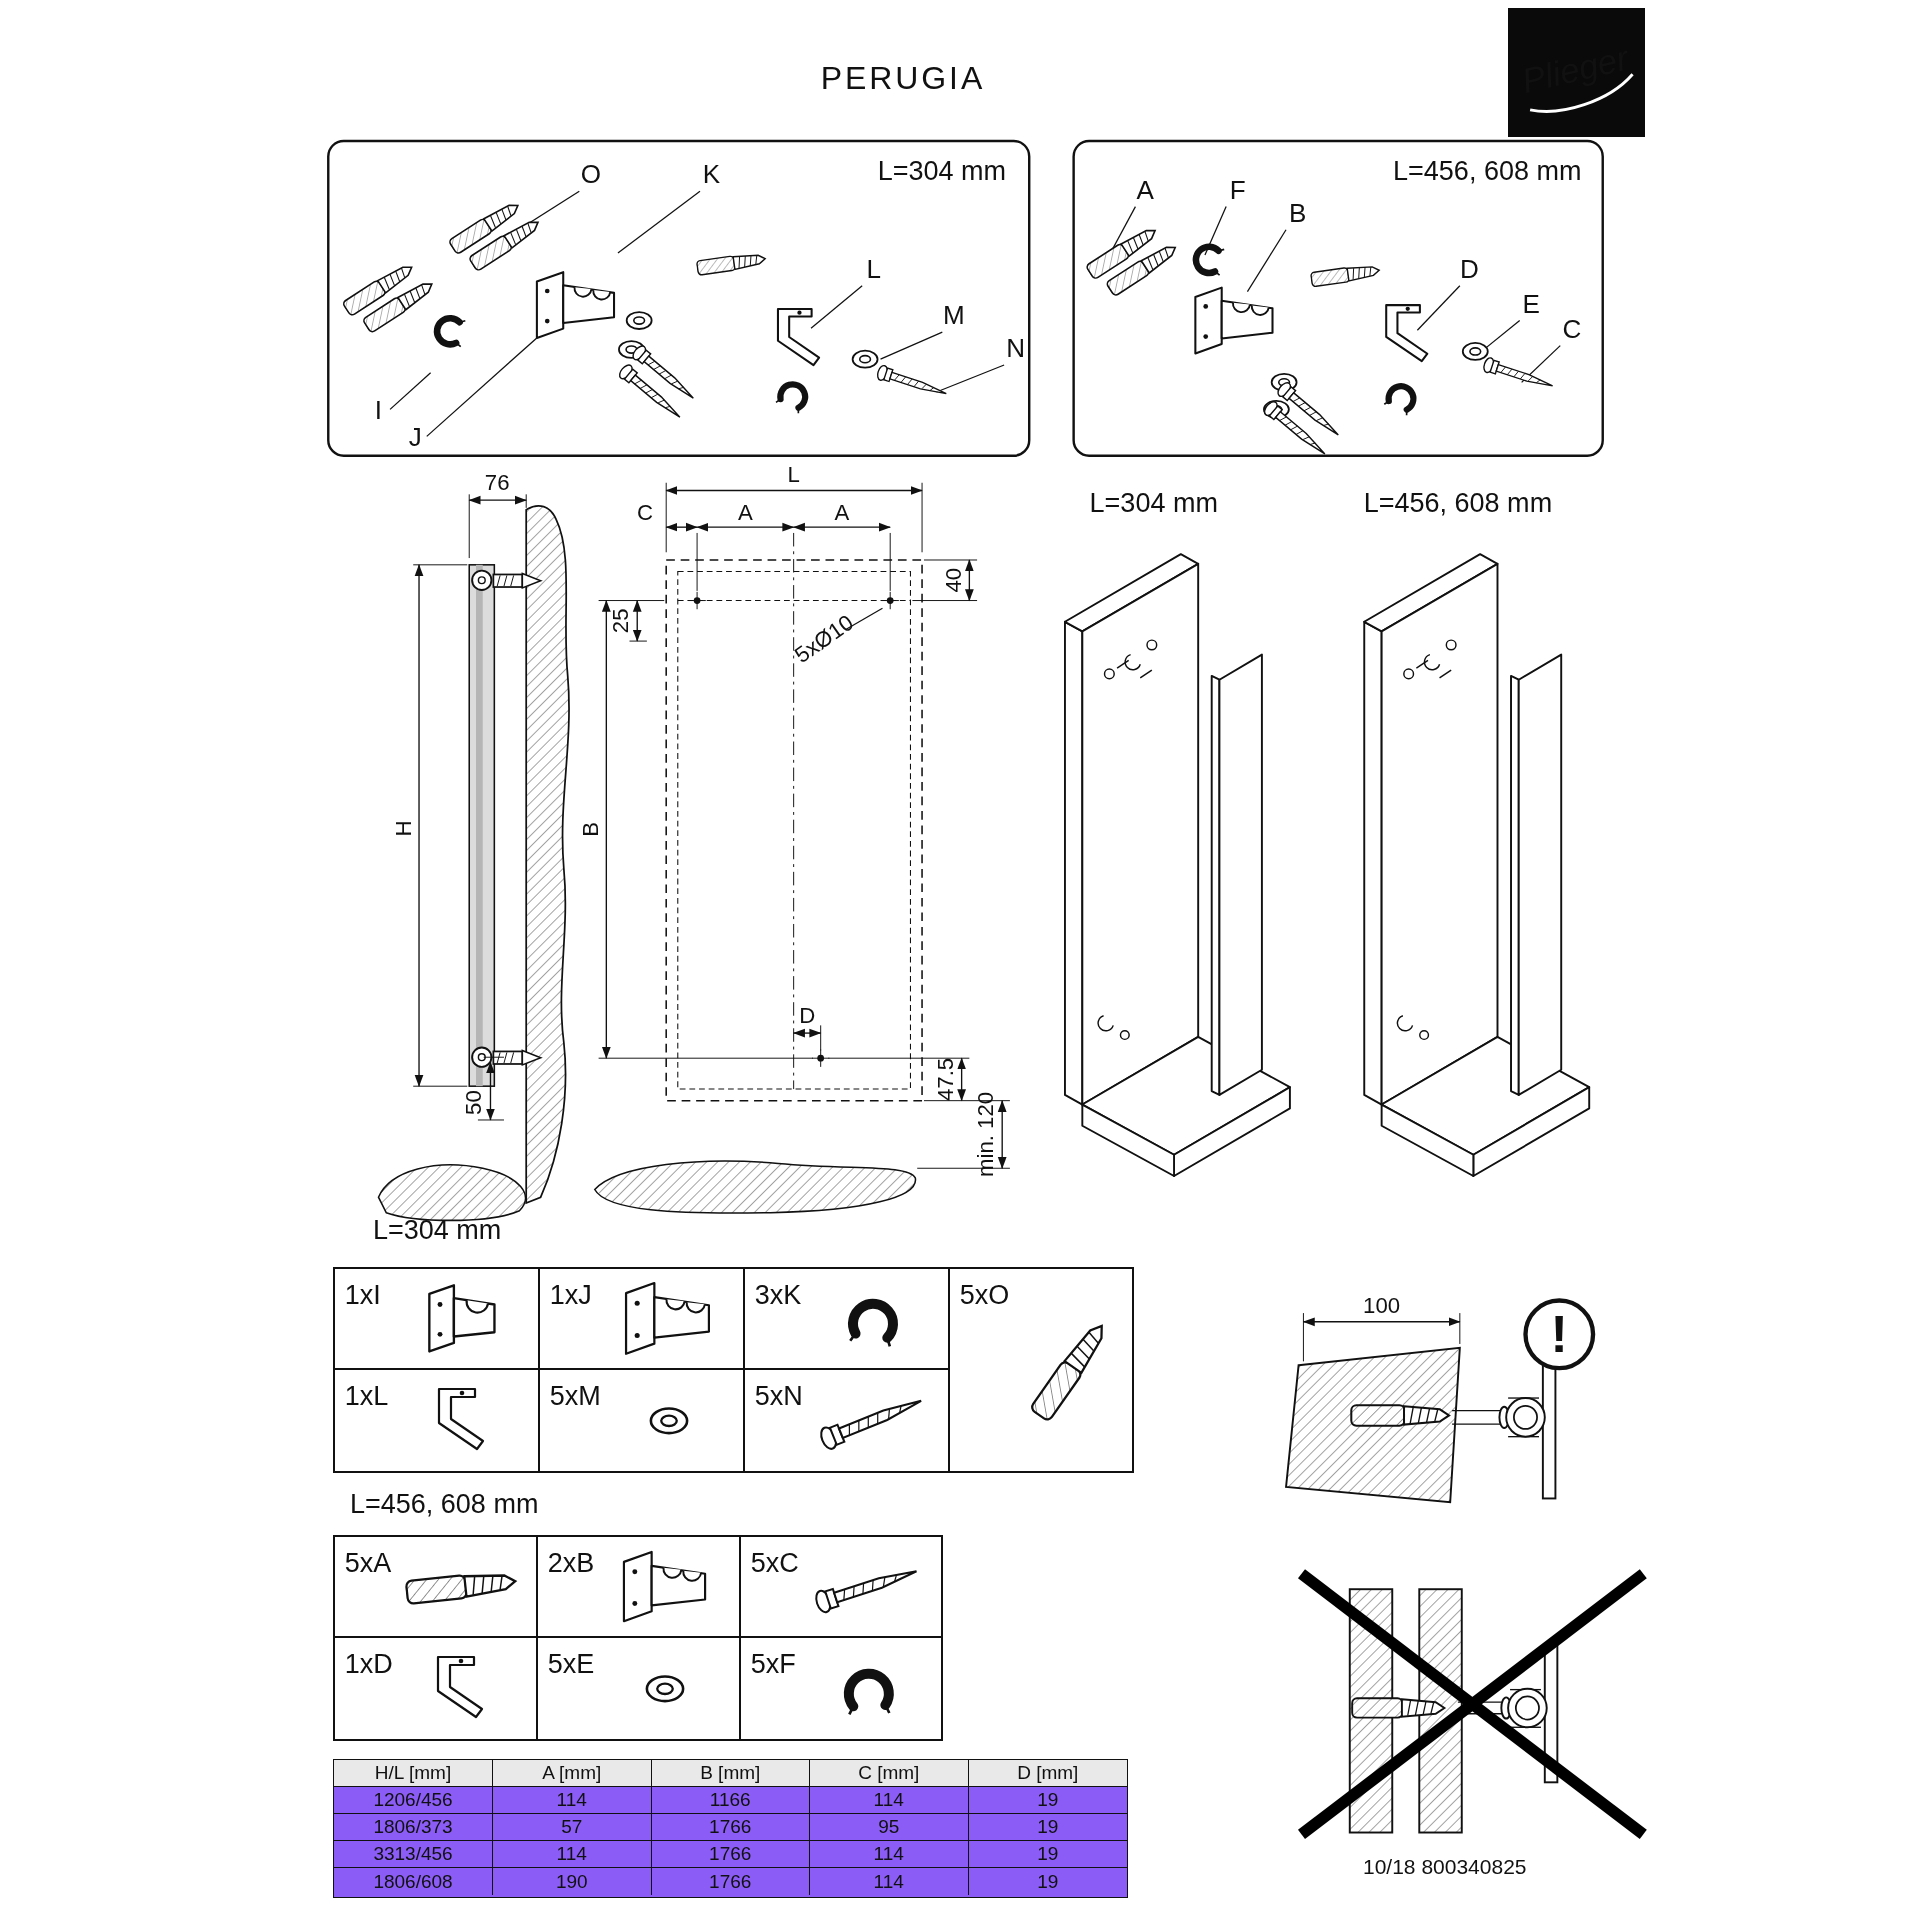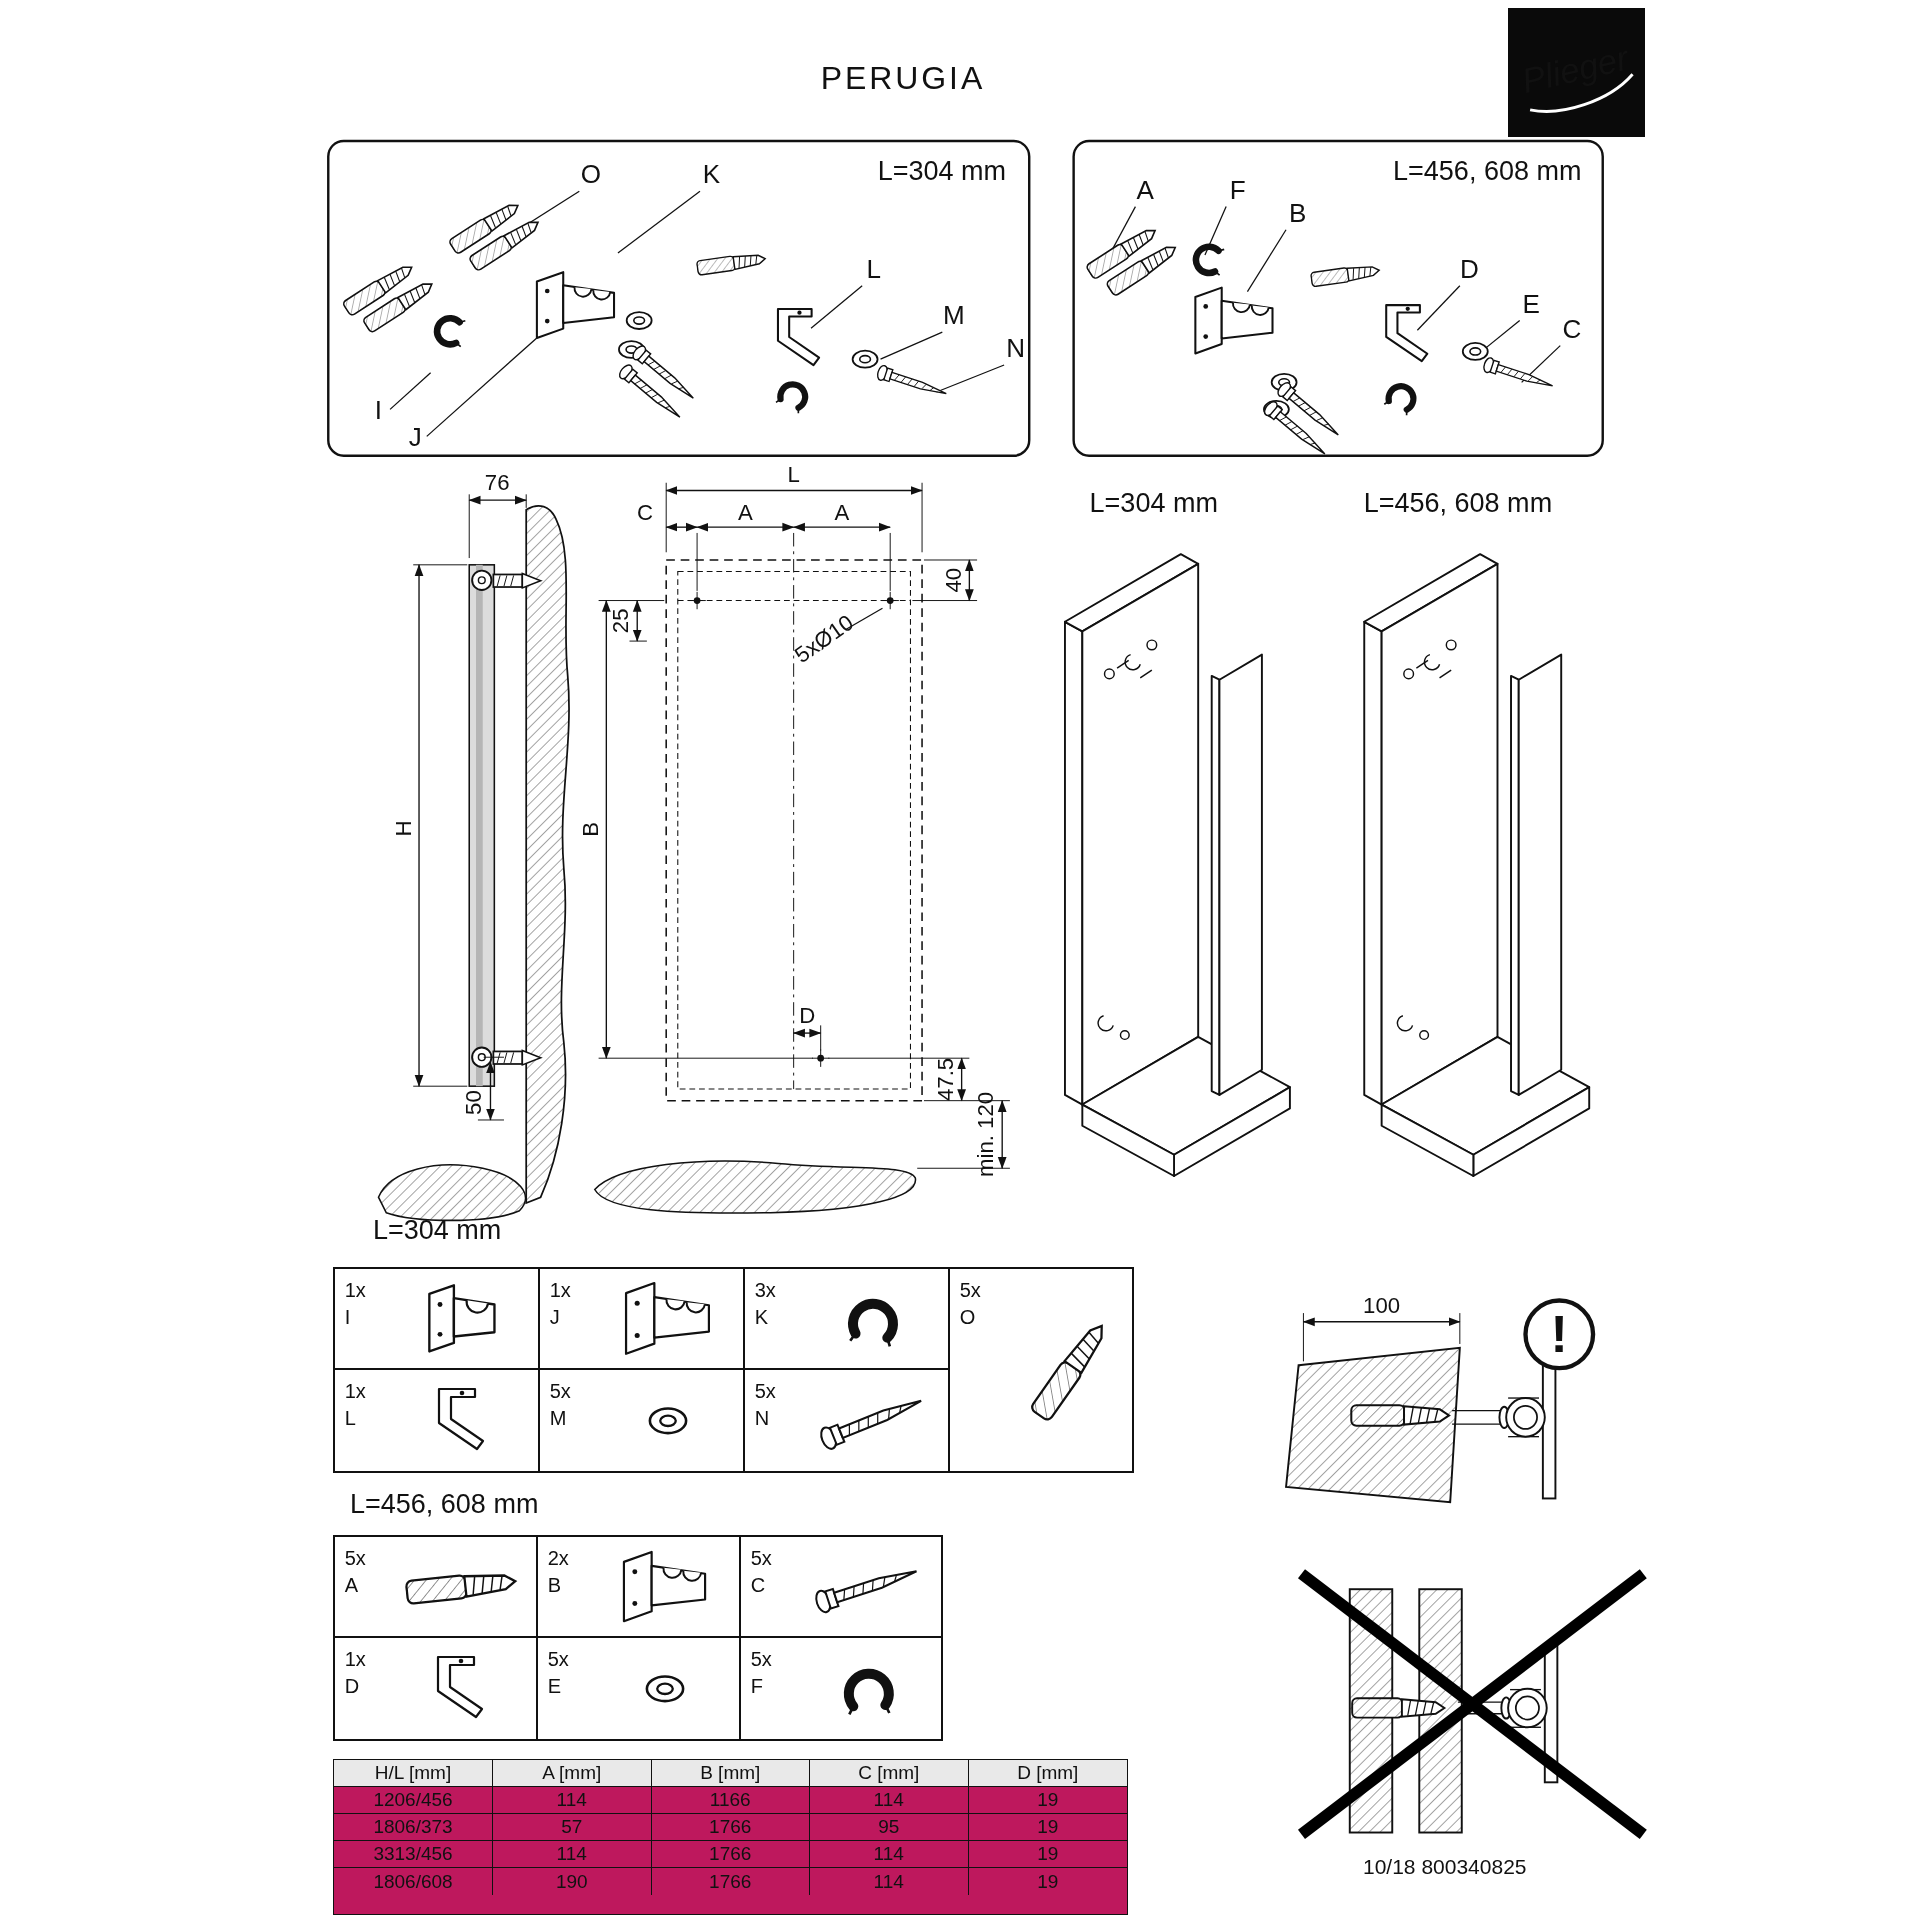--- a/index.html
+++ b/index.html
@@ -6,25 +6,25 @@
   body{margin:0;background:#fff;font-family:"Liberation Sans",sans-serif;color:#111}
   .page{position:relative;width:1931px;height:1931px;background:#fff;overflow:hidden}
   .art{position:absolute;inset:0}
   svg text{font-family:"Liberation Sans",sans-serif;fill:#111}
   .title{position:absolute;top:60px;left:903px;transform:translateX(-50%);font-size:32px;letter-spacing:2.9px;white-space:nowrap}
   .logo{position:absolute;left:1508px;top:7.7px;width:137px;height:129px;background:#0a0a0a}
   .logo svg{width:100%;height:100%}
   .kit-heading{position:absolute;font-size:27px}
   .kit-table{position:absolute;display:grid;border:2.4px solid #111;background:#fff}
   .kcell{border-right:2.4px solid #111;border-bottom:2.4px solid #111;display:flex;align-items:flex-start;padding:7.7px 9.7px;gap:3.9px;overflow:hidden}
-  .kcell .lbl{display:flex;flex-direction:column;font-size:20px;line-height:1.35;min-width:50px}
+  .kcell .lbl{display:flex;flex-direction:row;font-size:27px;line-height:1.35;min-width:50px}
   .kcell .ic{align-self:center;margin:auto;flex:0 0 auto}
   .no-r{border-right:none}.no-b{border-bottom:none}
   .merged{grid-column:4;grid-row:1/3}
-  .dim-table{position:absolute;display:grid;border:1.9px solid #111;background:#be185d;grid-template-columns:159px 1fr 1fr 1fr 1fr;grid-template-rows:repeat(5,27px);width:795px;height:156px}
+  .dim-table{position:absolute;display:grid;border:1.9px solid #111;background:#8b5cf6;grid-template-columns:159px 1fr 1fr 1fr 1fr;grid-template-rows:repeat(5,27px);width:795px;height:139px}
   .dt{border-right:1.4px solid #111;border-bottom:1.4px solid #111;display:flex;align-items:center;justify-content:center;font-size:19px}
   .dt.hd{background:#e9e9e9}
   .dt.no-r{border-right:none}.dt.no-b{border-bottom:none}
   .footer{position:absolute;left:1363px;top:1855px;font-size:21px;white-space:nowrap}
   .ext{stroke:#111;stroke-width:1;fill:none}
   .dim{stroke:#111;stroke-width:1.4;fill:none}
   .dash{stroke:#111;stroke-width:1.6;stroke-dasharray:9 6;fill:none}
   .dash2{stroke:#111;stroke-width:1.1;stroke-dasharray:6 4;fill:none}
   .cline{stroke:#111;stroke-width:1;stroke-dasharray:14 5 3 5;fill:none}
   .sline{stroke:#111;stroke-width:1.4;fill:none}

